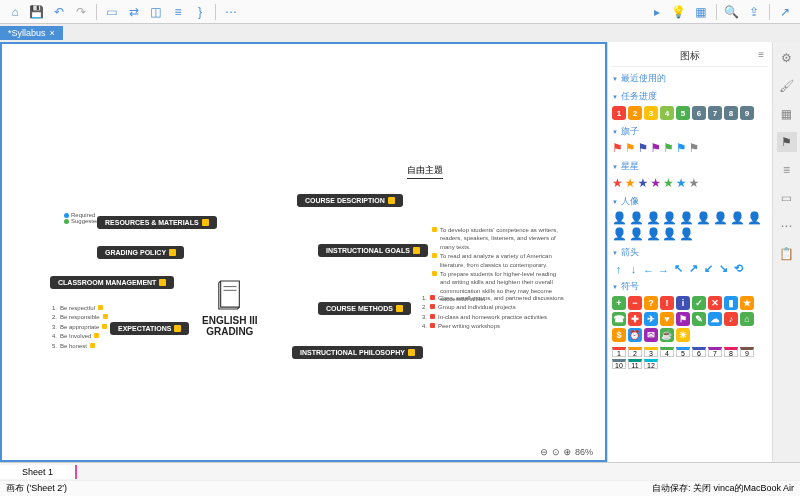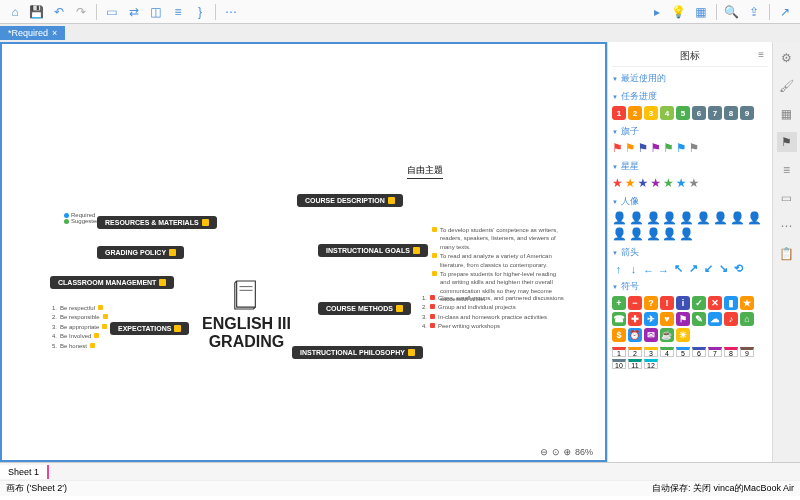--- a/index.html
+++ b/index.html
@@ -9,21 +9,21 @@
 .toolbar .tbtn{width:18px;height:18px;display:flex;align-items:center;justify-content:center;cursor:pointer;color:#4a90d9;font-size:12px}
 .toolbar .tbtn.grey{color:#aaa}
 .tabstrip{height:18px;background:#eee;display:flex;align-items:center}
 .tab{background:#4a90d9;color:#fff;padding:2px 8px;font-size:9px;display:flex;align-items:center;gap:4px}
 .tab .x{cursor:pointer;font-size:9px}
 .main{display:flex;height:420px}
 .canvas{flex:1;border:2px solid #4a90d9;position:relative;background:#fff;overflow:hidden}
 .mindmap{position:absolute;inset:0}
 .node{position:absolute;background:#333;color:#fff;padding:3px 8px;border-radius:3px;font-size:7px;font-weight:bold;white-space:nowrap;display:flex;align-items:center;gap:3px}
 .node .ni{width:7px;height:7px;background:#ffc107;border-radius:1px}
-.center{position:absolute;left:200px;top:235px;text-align:center;font-weight:bold;font-size:16px;font-family:Georgia,serif;color:#222}
+.center{position:absolute;left:200px;top:235px;text-align:center;font-weight:bold;font-size:10px;font-family:Georgia,serif;color:#222}
 .book{width:28px;height:32px;margin:0 auto 4px;position:relative}
 .book svg{width:100%;height:100%}
 .freetopic{position:absolute;left:405px;top:120px;font-size:9px;border-bottom:1px solid #333;padding-bottom:1px}
 .notes{position:absolute;font-size:6px;color:#555;line-height:1.4}
 .notes .nline{display:flex;gap:3px;margin-bottom:1px}
 .notes .dot{width:5px;height:5px;border-radius:1px;flex-shrink:0;margin-top:1px}
 .sidepanel{width:165px;border-left:1px solid #ddd;overflow-y:auto;padding:4px;background:#fff}
 .sp-title{text-align:center;font-size:10px;padding:3px 0;border-bottom:1px solid #eee;position:relative;color:#333}
 .sp-title .menu{position:absolute;right:4px;top:3px;color:#888;font-size:10px}
 .sp-sec{margin-top:5px}
@@ -36,21 +36,21 @@
 .flag{font-size:12px}
 .star{font-size:12px}
 .person{font-size:12px}
 .arrow{width:13px;height:13px;display:flex;align-items:center;justify-content:center;color:#2196f3;font-size:11px;font-weight:bold}
 .sym{width:14px;height:14px;border-radius:3px;display:flex;align-items:center;justify-content:center;color:#fff;font-size:9px;font-weight:bold}
 .month{width:14px;height:10px;border-top:3px solid;font-size:7px;display:flex;align-items:center;justify-content:center;border-bottom:1px solid #ccc;border-left:1px solid #ccc;border-right:1px solid #ccc}
 .righttabs{width:28px;background:#f0f0f0;border-left:1px solid #ddd;display:flex;flex-direction:column;align-items:center;padding-top:6px;gap:8px}
 .righttabs .rt{width:20px;height:20px;display:flex;align-items:center;justify-content:center;color:#888;font-size:12px;cursor:pointer}
 .righttabs .rt.active{background:#ddd;color:#555}
 .bottom{height:18px;border-top:1px solid #ccc;display:flex;align-items:center;font-size:9px;background:#f5f5f5}
-.sheet-tab{padding:2px 8px;border-right:2px solid #ec4899;background:#fff}
+.sheet-tab{padding:2px 22px;border-right:2px solid #ec4899;background:#fff}
 .status{height:16px;display:flex;align-items:center;justify-content:space-between;padding:0 6px;font-size:9px;background:#fafafa;border-top:1px solid #eee}
 .zoom{display:flex;align-items:center;gap:4px;margin-left:auto;margin-right:6px;font-size:9px;color:#555}
 .legend{position:absolute;font-size:6px;color:#555}
 .legend .lline{display:flex;align-items:center;gap:2px}
 .legend .ldot{width:5px;height:5px;border-radius:50%}
 </style>
 </head>
 <body>
 
 <div class="toolbar">
@@ -72,21 +72,21 @@
   <span class="tbtn">▦</span>
   <span class="sep"></span>
   <span class="tbtn">🔍</span>
   <span class="tbtn">⇪</span>
   <span class="sep"></span>
   <span class="tbtn">↗</span>
 </div>
 
 <div class="tabstrip">
   <div class="tab">
-    <span>*Required</span>
+    <span>*Syllabus</span>
     <span class="x">×</span>
   </div>
 </div>
 
 <div class="main">
   <div class="canvas">
     <div class="mindmap">
       <div class="freetopic">自由主题</div>
 
       <div class="legend" style="left:62px;top:168px">

